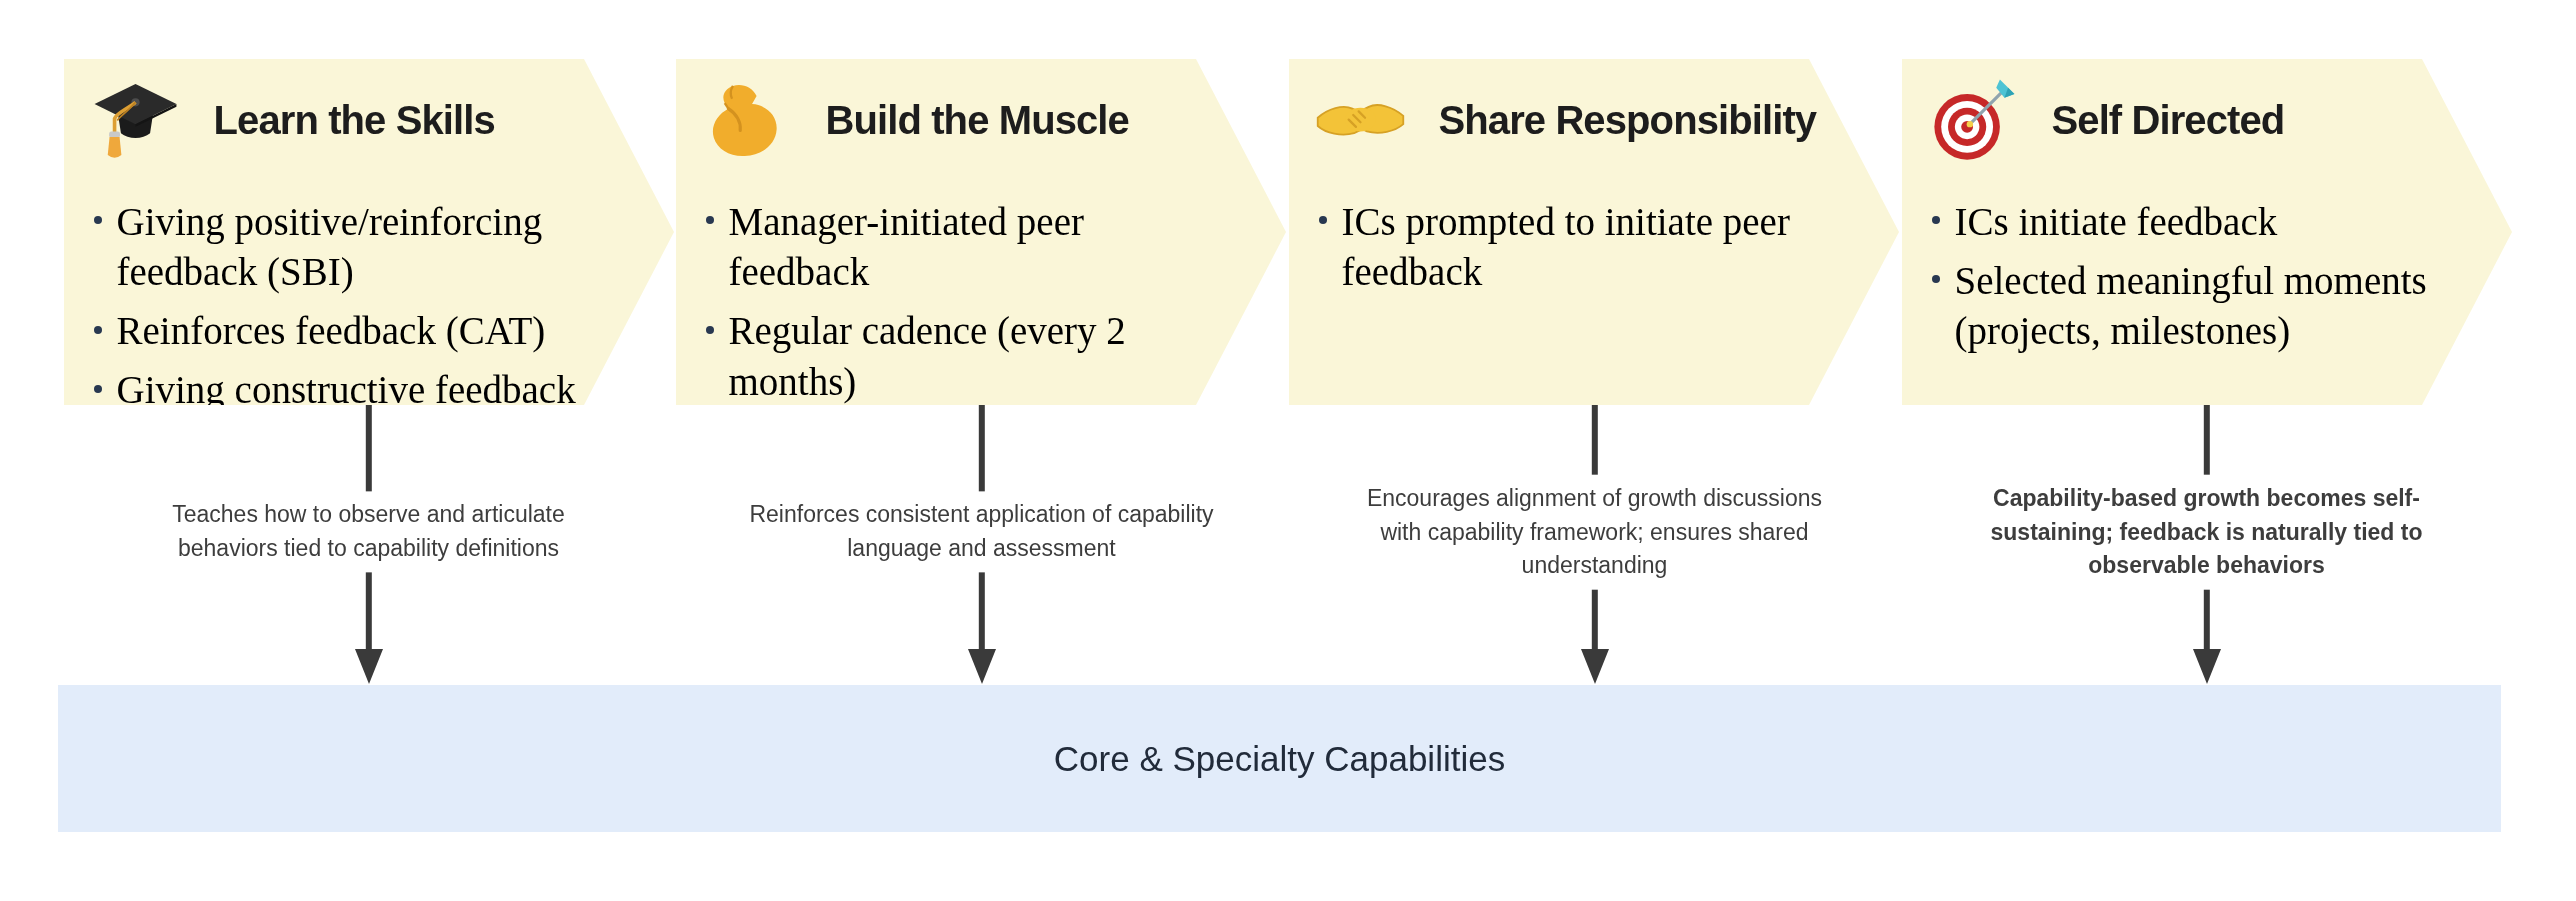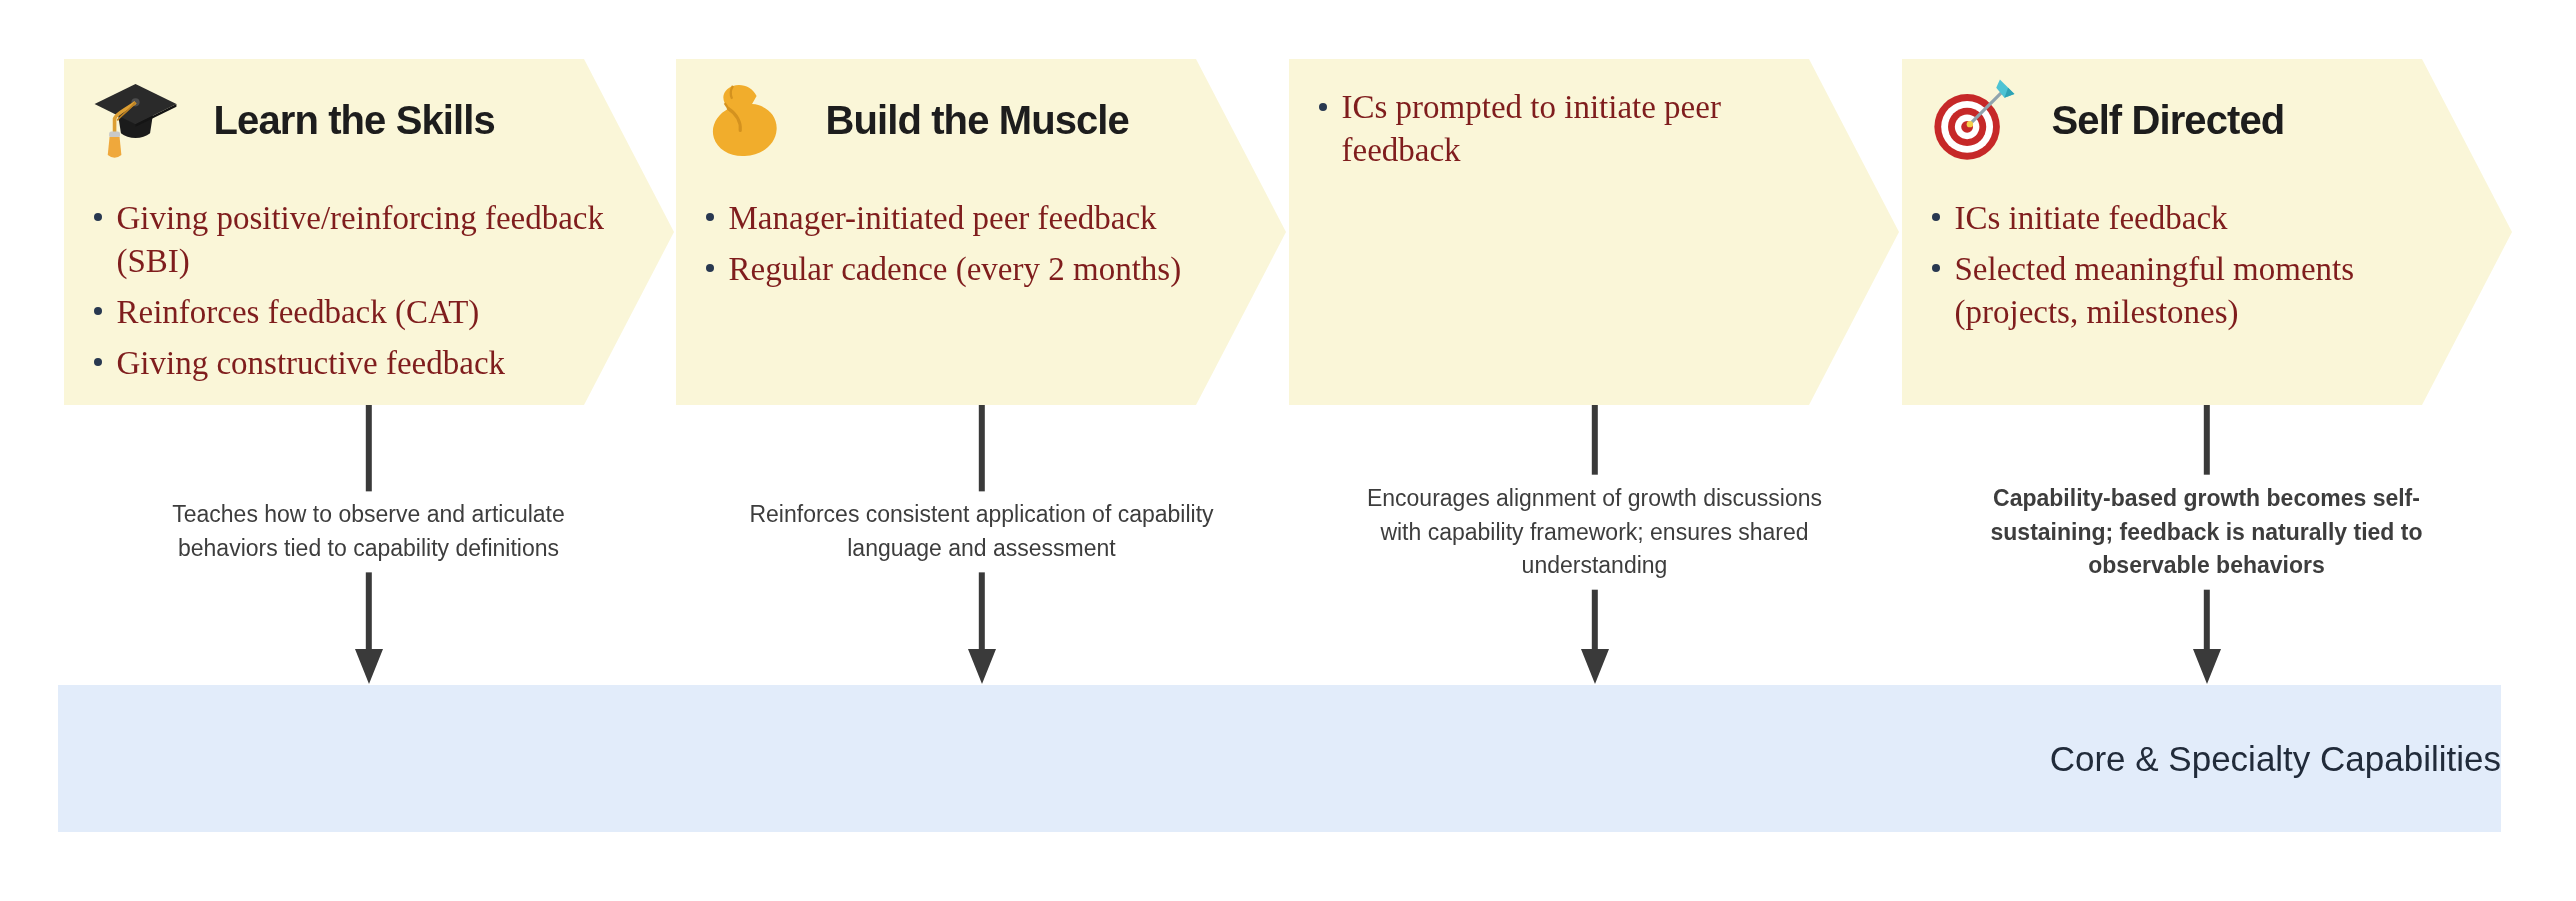--- a/index.html
+++ b/index.html
@@ -18,21 +18,21 @@
   .stage-icon svg{width:91px;height:91px;display:block;}
   .stage-title{
     flex:1;
     font-size:40px;font-weight:bold;color:#1D1D1D;letter-spacing:-0.9px;
     white-space:nowrap;
   }
 
   .bullets{list-style:none;margin:27px 55px 0 27px;padding:0;}
   .bullets li{
     position:relative;padding-left:25.5px;margin-bottom:8.2px;
-    font-family:"Liberation Serif",serif;font-size:33px;line-height:1.3;color:#7f1d1d;
+    font-family:"Liberation Serif",serif;font-size:39px;line-height:1.3;color:#000000;
   }
   .bullets li::before{
     content:"";position:absolute;left:2.7px;top:0.5em;
     width:8.2px;height:8.2px;border-radius:50%;background:#283850;
   }
 
   
   .arrow-col{position:absolute;top:405px;height:279px;width:583px;}
   .arrow-col.a1{left:77px;}  .arrow-col.a2{left:690px;}
   .arrow-col.a3{left:1303px;}.arrow-col.a4{left:1915px;font-weight:bold;}
@@ -52,21 +52,21 @@
     text-align:center;font-size:23px;line-height:1.45;color:#3D3D3D;
   }
   .a1 .arrow-caption{width:473px;}
   .a2 .arrow-caption{width:546px;}
   .a3 .arrow-caption{width:488px;}
   .a4 .arrow-caption{width:470px;}
 
   
   .capability-bar{
     position:absolute;left:58px;top:685px;width:2443px;height:147px;
-    background:#E2ECFA;display:flex;align-items:center;justify-content:flex-end;
+    background:#E2ECFA;display:flex;align-items:center;justify-content:center;
   }
   .capability-bar .bar-label{font-size:35px;color:#212B3A;}
 </style>
 </head>
 <body>
 
 <div class="stage s1">
   <div class="stage-header">
     <div class="stage-icon">
       <svg viewBox="0 0 100 100" aria-hidden="true">
@@ -101,20 +101,31 @@
     </div>
     <div class="stage-title">Build the Muscle</div>
   </div>
   <ul class="bullets">
     <li>Manager-initiated peer feedback</li>
     <li>Regular cadence (every 2 months)</li>
   </ul>
 </div>
 
 <div class="stage s3">
+  <div class="stage-header">
+    <div class="stage-icon">
+      <svg viewBox="0 0 100 100" aria-hidden="true">
+        <path d="M3 47 C14 37 31 32 41 37 L57 45 C61 48 61 54 57 57 L43 64 C29 68 12 64 3 56 Z" fill="#F3C338" stroke="#D6A125" stroke-width="2"></path>
+        <path d="M97 45 C86 35 69 30 59 35 L43 43 C39 46 39 52 43 55 L57 62 C71 66 88 62 97 54 Z" fill="#F3C338" stroke="#D6A125" stroke-width="2"></path>
+        <ellipse cx="50" cy="49" rx="17" ry="13" fill="#F3C338"></ellipse>
+        <path d="M48 40 l7 7 M42 44 l8 8 M37 49 l8 8" stroke="#D6A125" stroke-width="2.5" fill="none" stroke-linecap="round"></path>
+      </svg>
+    </div>
+    <div class="stage-title">Share Responsibility</div>
+  </div>
   <ul class="bullets">
     <li>ICs prompted to initiate peer feedback</li>
   </ul>
 </div>
 
 <div class="stage s4">
   <div class="stage-header">
     <div class="stage-icon">
       <svg viewBox="0 0 100 100" aria-hidden="true">
         <circle cx="43" cy="57" r="36" fill="#C62828"></circle>

